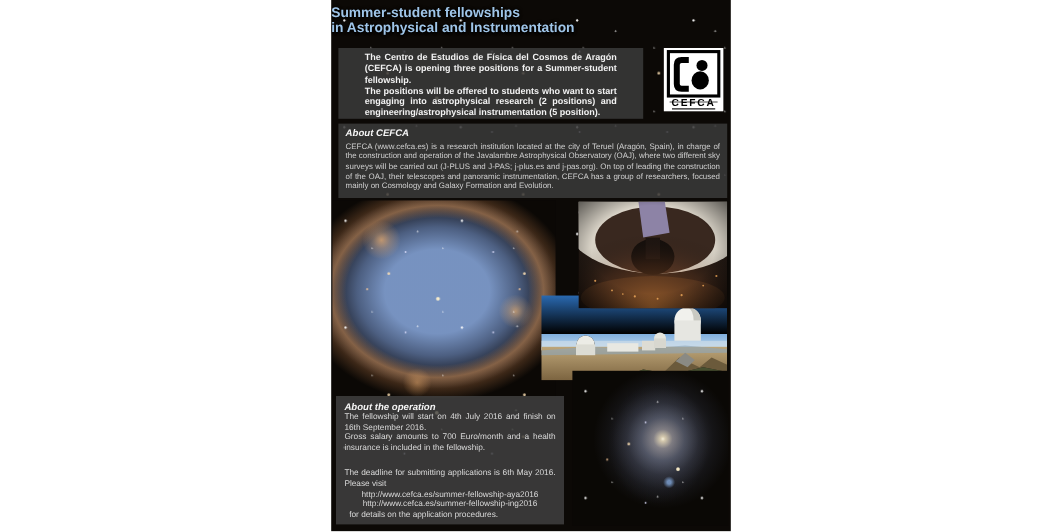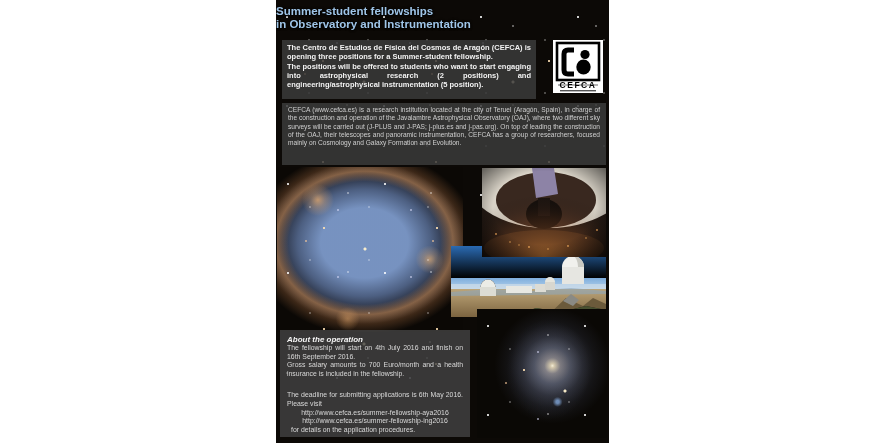--- a/index.html
+++ b/index.html
@@ -16,21 +16,21 @@
       radial-gradient(circle at 61px 43px, rgba(225,225,255,.75) 0.5px, transparent 1.1px),
       radial-gradient(circle at 88px 82px, rgba(255,242,205,.95) 1px, transparent 2px),
       radial-gradient(circle at 33px 40px, rgba(255,255,255,.45) 0.5px, transparent 1px);
     background-size:97px 89px,113px 101px,83px 79px,127px 107px,73px 67px,149px 131px,59px 53px;}
   .poster > *{position:absolute;}
   
   .title{left:0;top:5px;width:100%;text-align:left;color:#9fc5e8;font-weight:bold;
          font-size:11.5px;line-height:13px;text-shadow:0 1px 2px #000, 0 0 3px #000;z-index:6;}
   
   .box{background:rgba(58,58,58,.86);color:#f2f2f2;z-index:6;box-sizing:border-box;}
-  .intro{left:6px;top:40px;width:254px;height:59px;padding:3px 5px;
+  .intro{left:6px;top:40px;width:254px;height:59px;padding:3px 22px;
          font-size:7.5px;line-height:9.3px;font-weight:bold;text-align:justify;}
   .intro p{margin:0;}
   .about-cefca{left:6px;top:103px;width:324px;height:62px;padding:3px 6px;}
   .section-heading{font-style:italic;font-weight:bold;font-size:8px;color:#f5f5f5;margin:0 0 4px 0;}
   .about-cefca .body{font-size:6.6px;line-height:8.3px;color:#cfcfcf;text-align:justify;margin:0;}
   
   .photo{overflow:hidden;}
   .nebula{left:1px;top:167px;width:186px;height:165px;z-index:1;background-color:#0b0805;
     background-image:
       radial-gradient(circle at 22% 20%, rgba(232,172,112,.75) 0px, rgba(232,172,112,.35) 7px, transparent 16px),
@@ -58,21 +58,21 @@
 </style>
 </head>
 <body>
 
 <div class="canvas">
   <div class="poster">
     <div class="sf"></div>
 
     <div class="title">
       <div>Summer-student fellowships</div>
-      <div>in Observatory and Instrumentation</div>
+      <div>in Astrophysical and Instrumentation</div>
     </div>
 
     <div class="box intro">
       <p>The Centro de Estudios de Física del Cosmos de Aragón (CEFCA) is opening three positions for a Summer-student fellowship.</p>
       <p>The positions will be offered to students who want to start engaging into astrophysical research (2 positions) and engineering/astrophysical instrumentation (5 position).</p>
     </div>
 
     <div class="logo">
       <svg width="50" height="53" viewBox="0 0 50 53">
         <rect x="0" y="0" width="50" height="53" fill="#ffffff"></rect>
@@ -80,20 +80,21 @@
         <path d="M21,10 L15,10 Q11,10 11,14 L11,30 Q11,34 15,34 L21,34" fill="none" stroke="#000000" stroke-width="5" stroke-linecap="butt"></path>
         <circle cx="32" cy="14.5" r="4.6" fill="#000000"></circle>
         <ellipse cx="30.5" cy="27" rx="7.2" ry="7.6" fill="#000000"></ellipse>
         <text x="25" y="48" text-anchor="middle" font-family="Liberation Sans, sans-serif" font-size="8.5" font-weight="bold" letter-spacing="1.5" fill="#000000">CEFCA</text>
         <line x1="5" y1="45" x2="45" y2="45" stroke="#000" stroke-width="0.6"></line>
         <rect x="7" y="50" width="36" height="1.4" fill="#555555"></rect>
       </svg>
     </div>
 
     <div class="box about-cefca">
+      <p class="section-heading">About CEFCA</p>
       <p class="body">CEFCA (www.cefca.es) is a research institution located at the city of Teruel (Aragón, Spain), in charge of the construction and operation of the Javalambre Astrophysical Observatory (OAJ), where two different sky surveys will be carried out (J-PLUS and J-PAS; j-plus.es and j-pas.org).  On top of leading the construction of the OAJ, their telescopes and panoramic instrumentation, CEFCA has a group of researchers, focused mainly on Cosmology and Galaxy Formation and Evolution.</p>
     </div>
 
     <div class="photo nebula">
       <div class="sf"></div>
     </div>
 
     <div class="photo dome">
       <svg class="photo-svg" width="124" height="89" viewBox="0 0 124 89">
         <defs>

